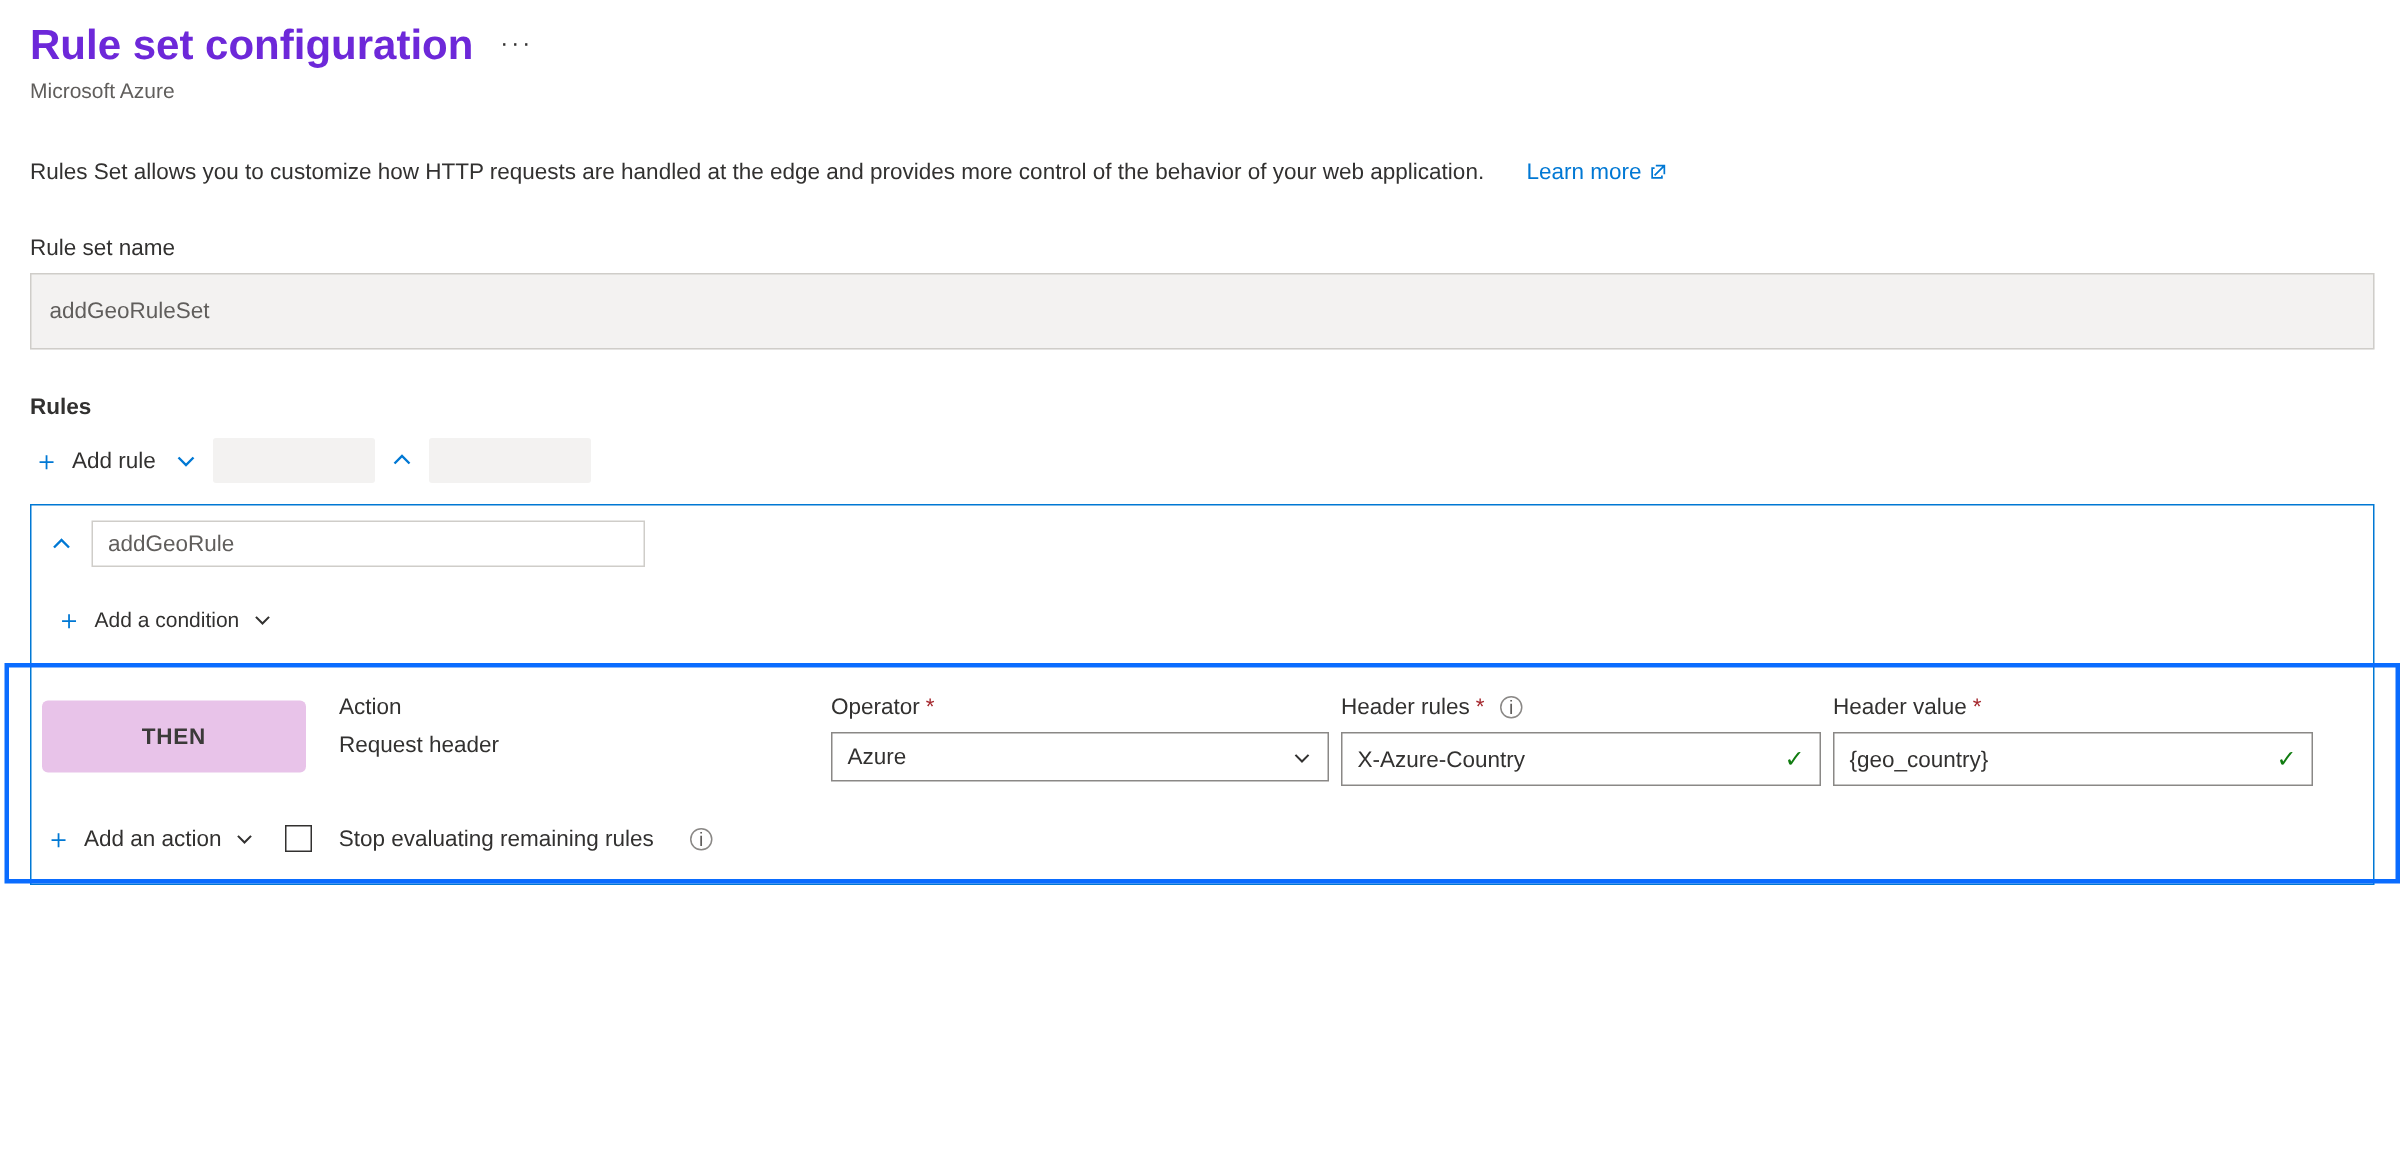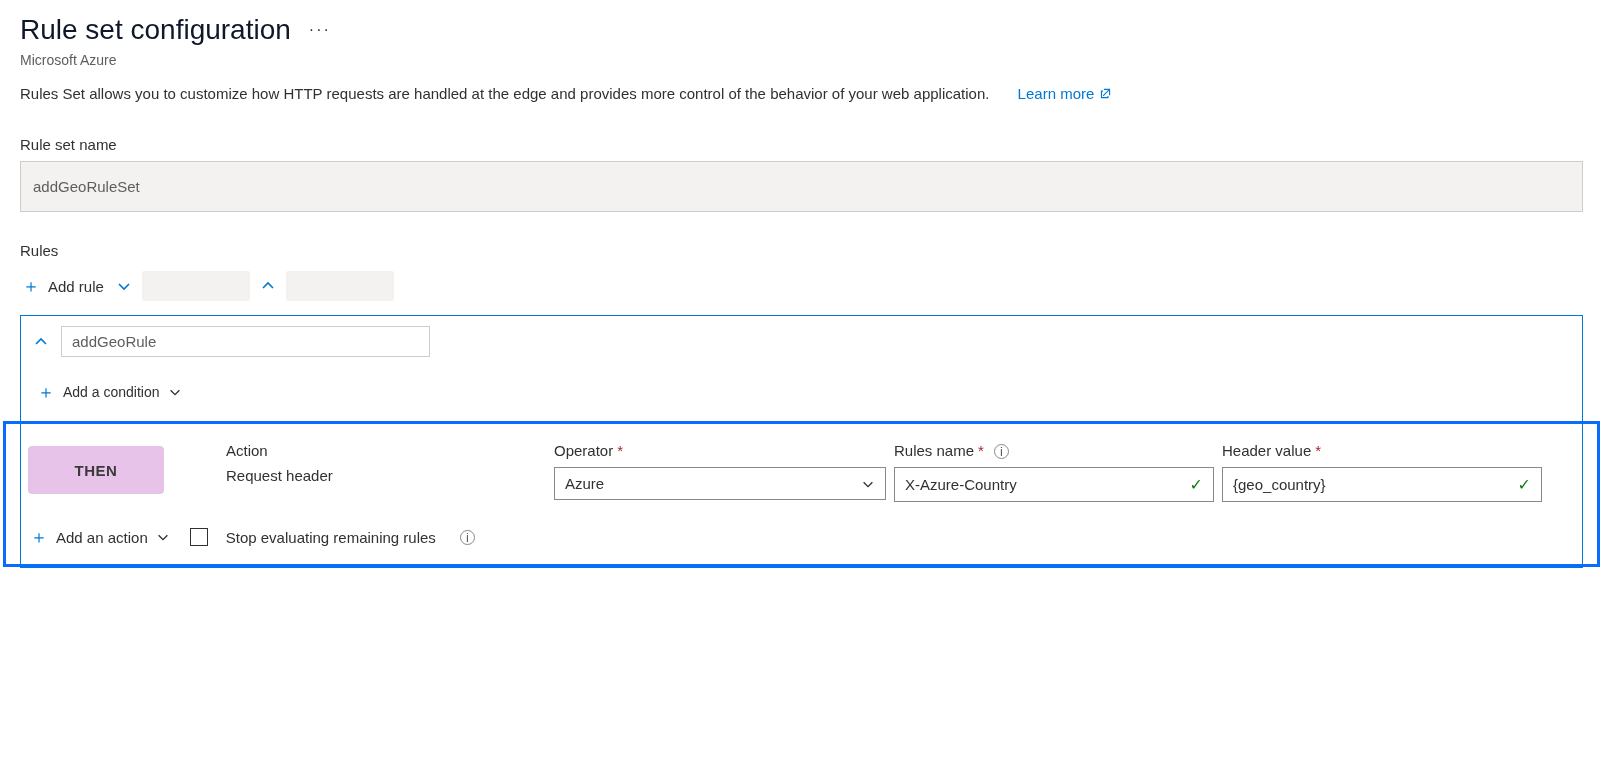--- a/index.html
+++ b/index.html
@@ -4,32 +4,32 @@
   <style>
     * { box-sizing: border-box; margin: 0; padding: 0; }
     body {
       font-family: "Segoe UI", -apple-system, Helvetica, Arial, sans-serif;
       font-size: 14px;
       color: #323130;
       background: #fff;
       padding: 14px 20px;
     }
     .header-row { display: flex; align-items: center; gap: 18px; }
-    .page-title { font-size: 28px; font-weight: 400; color: #0f172a; }
+    .page-title { font-size: 28px; font-weight: 700; color: #6d28d9; }
     .ellipsis { color: #323130; font-size: 16px; letter-spacing: 2px; cursor: pointer; }
     .subtitle { font-size: 14px; color: #605e5c; margin-top: 6px; }
-    .desc-row { margin-top: 17px; font-size: 15px; color: #323130; display: flex; flex-wrap: wrap; align-items: flex-start; gap: 4px; }
+    .desc-row { margin-top: 38px; font-size: 15px; color: #323130; display: flex; flex-wrap: wrap; align-items: flex-start; gap: 4px; }
     .link { color: #0078d4; cursor: pointer; display: inline-flex; align-items: center; gap: 5px; padding-left: 16px; }
     .ext-icon { width: 13px; height: 13px; }
     .label { font-size: 15px; color: #323130; margin-top: 34px; display:block; }
     .ruleset-input {
       width: 100%; margin-top: 8px; padding: 16px 12px; font-size: 15px;
       border: 1px solid #cfcdc9; background: #f3f2f1; color: #605e5c;
     }
-    .rules-label { font-weight: 400; margin-top: 30px; font-size: 15px; }
+    .rules-label { font-weight: 700; margin-top: 30px; font-size: 15px; }
     .toolbar-row { display: flex; align-items: center; gap: 10px; margin-top: 12px; }
     .add-btn {
       display: inline-flex; align-items: center; gap: 8px; color: #323130;
       font-size: 15px; cursor: pointer; padding: 4px 2px;
     }
     .add-plus { color: #0078d4; font-size: 18px; line-height: 1; }
     .chev-blue { color: #0078d4; width: 16px; height: 16px; cursor: pointer; }
     .pill-disabled { width: 108px; height: 30px; background: #f3f2f1; border-radius: 2px; }
     .rule-panel { border: 1px solid #0078d4; margin-top: 14px; }
     .rule-head { display: flex; align-items: center; gap: 12px; padding: 10px 12px; }
@@ -41,21 +41,21 @@
     .add-cond-row { display: inline-flex; align-items: center; gap: 8px; cursor: pointer; margin: 8px 0 6px 0; }
     .highlight-box {
       border: 3px solid #0a6cff; margin: 0 -18px; padding: 18px 18px 14px 22px;
     }
     .action-grid {
       display: grid;
       grid-template-columns: 190px 320px 332px 320px 320px;
       column-gap: 8px; align-items: start;
     }
     .then-badge {
-      width: 136px; height: 48px; margin-top: 4px; background: #e8c3e9;
+      width: 176px; height: 48px; margin-top: 4px; background: #e8c3e9;
       border-radius: 4px; display: flex; align-items: center; justify-content: center;
       color: #3b3a39; font-weight: 600; letter-spacing: 0.5px; font-size: 15px;
     }
     .col-label { font-size: 15px; color: #323130; }
     .req { color: #a4262c; margin-left: 4px; }
     .info-icon { color: #605e5c; margin-left: 6px; font-size: 13px; border:1px solid #8a8886; border-radius:50%; width:15px; height:15px; display:inline-flex; align-items:center; justify-content:center; }
     .sub-label { margin-top: 8px; color: #323130; font-size: 15px; }
     .select-like, .text-input {
       width: 100%; margin-top: 8px; padding: 7px 10px; font-size: 15px;
       border: 1px solid #8a8886; background: #fff; color: #323130;
@@ -155,21 +155,21 @@
         <div class="select-like">
           <span>Azure</span>
           <svg class="chev-down" viewBox="0 0 16 16" fill="none" stroke="#323130" stroke-width="1.6">
               <path d="M3 6l5 5 5-5"></path>
             </svg>
         </div>
       </div>
 
       <div>
         <div class="col-label">
-          <span>Rules name</span><span class="req">*</span>
+          <span>Header rules</span><span class="req">*</span>
           <span class="info-icon">i</span>
         </div>
         <div class="text-input">
           <input value="X-Azure-Country" style="">
           <span class="tick">✓</span>
         </div>
       </div>
 
       <div>
         <div class="col-label">

